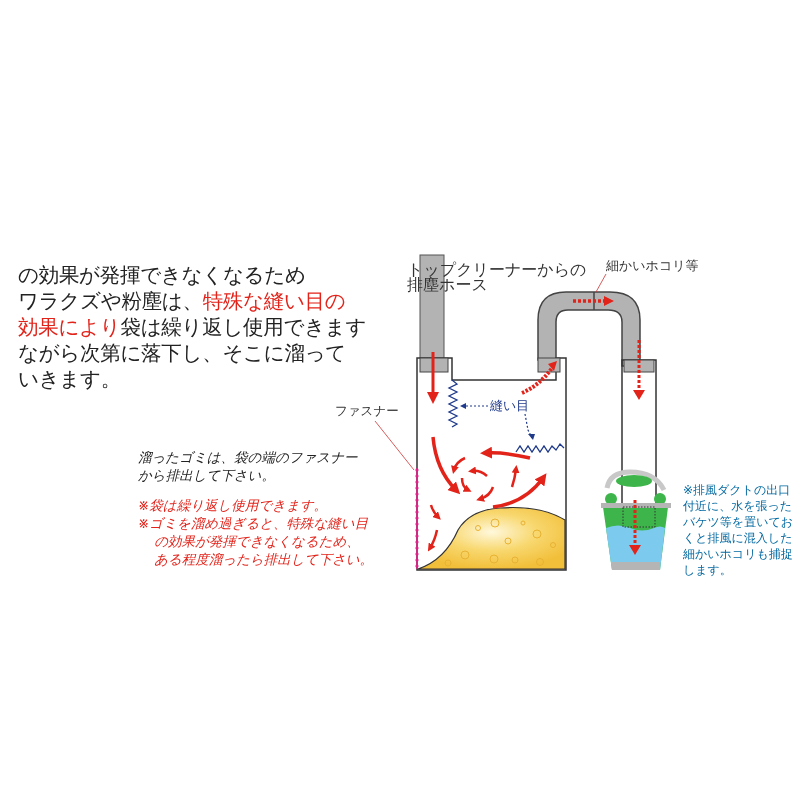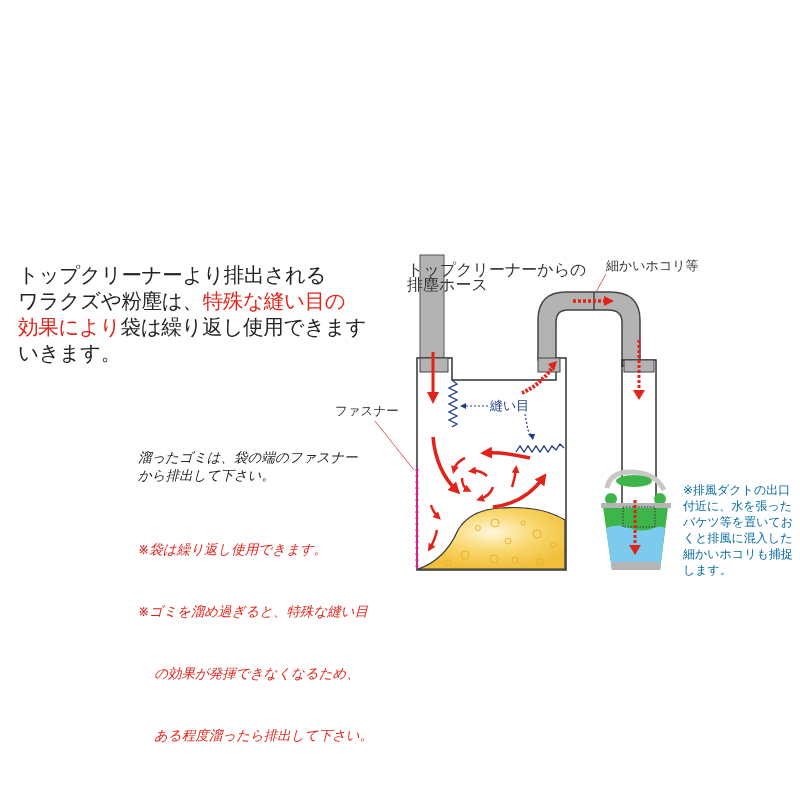--- a/index.html
+++ b/index.html
@@ -4,32 +4,33 @@
 <style>
   html, body { margin:0; padding:0; background:#ffffff; }
   body { width:800px; height:800px; position:relative; overflow:hidden;
          font-family:"DejaVu Sans", "Liberation Sans", sans-serif; color:#222; }
   .abs { position:absolute; }
   .main-text { left:18px; top:262px; font-size:20.5px; line-height:26px; color:#222; letter-spacing:-0.3px; }
   .main-text .hl { color:#e2231a; text-decoration-thickness:2px; text-underline-offset:3px; }
   .lbl { font-size:16px; line-height:15px; color:#333; white-space:nowrap; }
   .note { font-size:13.5px; line-height:18px; white-space:nowrap; }
   .note.black { color:#222; }
-  .note.red { color:#e2231a;margin-top:44px; }
+  .note.red { color:#e2231a; }
   .indent { padding-left:1.2em; }
   .bucket-note { font-size:12px; line-height:16px; color:#0369a1; white-space:nowrap; }
   svg { position:absolute; left:0; top:0; }
 </style>
 </head>
 <body>
 
 <div class="abs main-text">
-  <div>トップクリーナーより排出される</div>
+  <div>の効果が発揮できなくなるため</div>
   <div><span>ワラクズや粉塵は、</span><span class="hl">特殊な縫い目の</span></div>
   <div><span class="hl">効果により</span><span>袋は繰り返し使用できます</span></div>
+  <div>ながら次第に落下し、そこに溜って</div>
   <div>いきます。</div>
 </div>
 
 <svg width="800" height="800" viewBox="0 0 800 800">
   <defs>
     <radialGradient id="dustGrad" cx="0.5" cy="0.4" r="0.6">
       <stop offset="0" stop-color="#fff8dc"></stop>
       <stop offset="0.5" stop-color="#f8d870"></stop>
       <stop offset="1" stop-color="#f2bf3a"></stop>
     </radialGradient>

